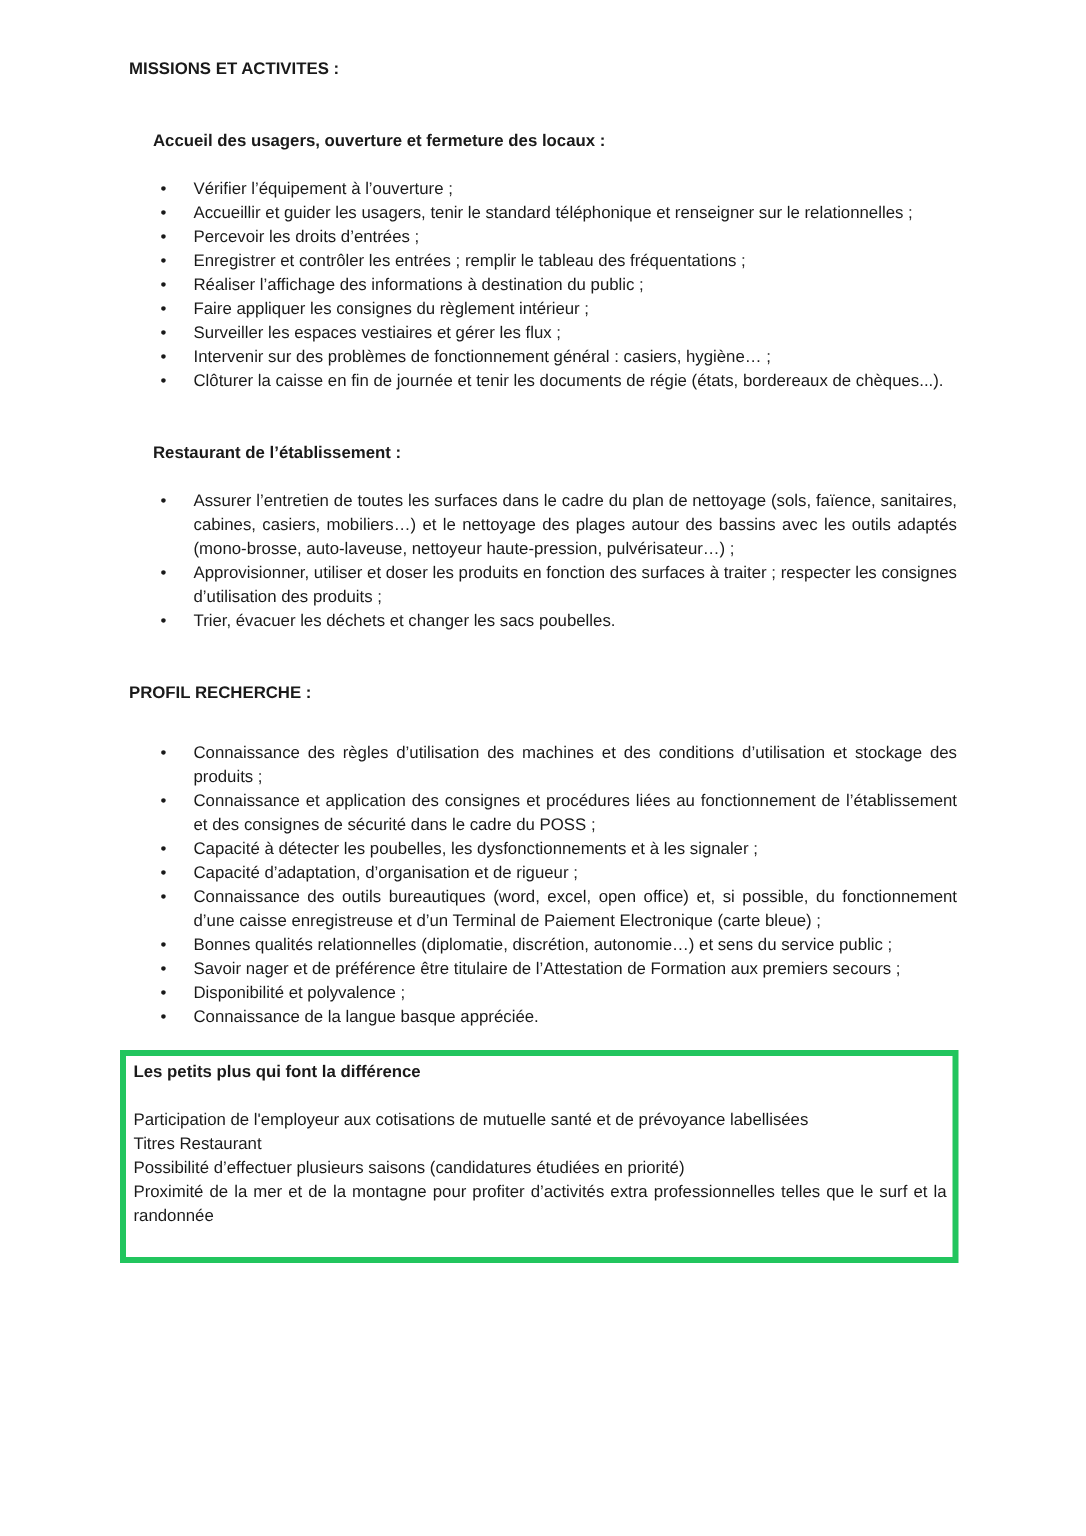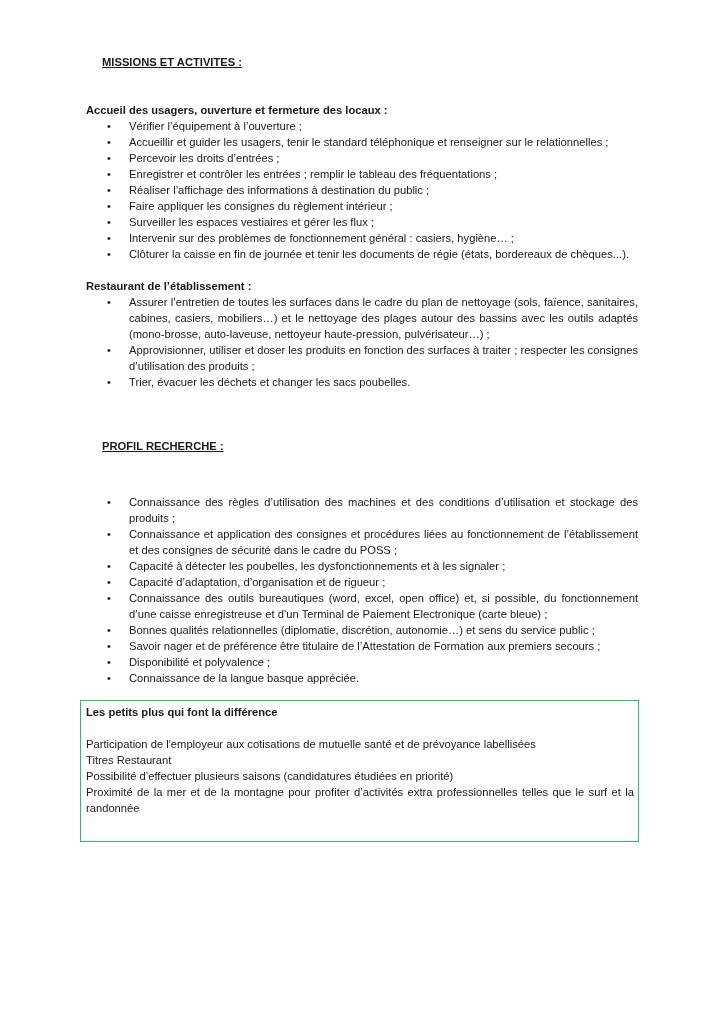--- a/index.html
+++ b/index.html
@@ -1,27 +1,27 @@
 <!DOCTYPE html>
 <html><head>
 <meta charset="utf-8">
 <style>
   html, body { margin:0; padding:0; background:#fff; }
   body { width:724px; height:1024px; position:relative; overflow:hidden;
          font-family:"Liberation Sans", sans-serif; font-size:11.2px; color:#1a1a1a; }
   .page { position:absolute; left:86px; top:38px; width:552px; }
-  .h-section { font-weight:bold; text-decoration:underline; margin:16px; line-height:16px; }
-  .h-sub { font-weight:bold; margin:0; line-height:16px; }
+  .h-section { font-weight:bold; margin:0; line-height:16px; }
+  .h-sub { font-weight:bold; margin:16px; line-height:16px; }
   ul { list-style:none; margin:0; padding:0; }
   li { position:relative; padding-left:43px; line-height:16px; text-align:justify; }
   li .bullet { position:absolute; left:21px; top:0; }
   .gap16 { height:16px; }
   .gap24 { height:24px; }
   .box { position:absolute; left:80px; top:700px; width:559px; height:142px;
-         border:1px solid #22c55e; box-sizing:border-box; padding:3px 4px 0 5px; }
+         border:4px solid #22c55e; box-sizing:border-box; padding:3px 4px 0 5px; }
   .box p { margin:0; line-height:16px; text-align:justify; }
   .box .title { font-weight:bold; }
 </style>
 </head>
 <body>
 
 <div class="page">
   <p class="h-section">MISSIONS ET ACTIVITES :</p>
   <div class="gap16"></div>
 

